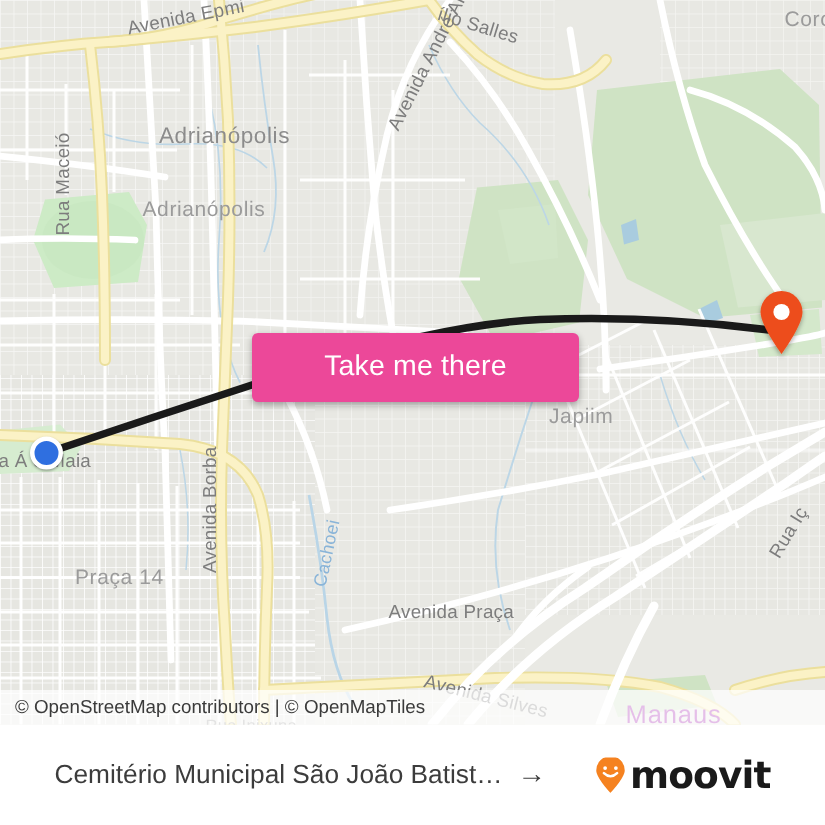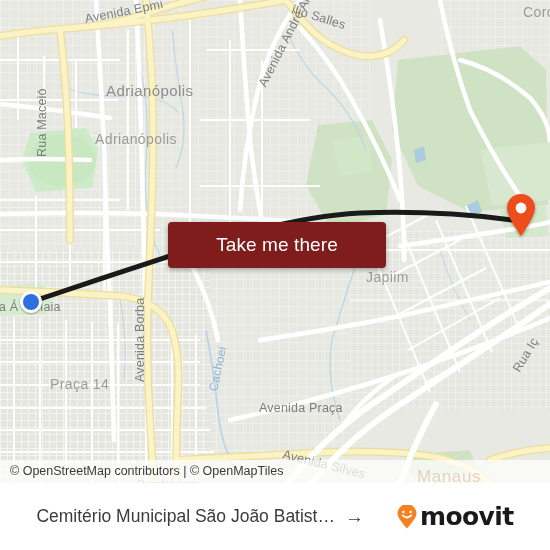--- a/index.html
+++ b/index.html
@@ -27,21 +27,21 @@
   
   .maplabel {
     position: absolute;
     white-space: nowrap;
     font-family: "Liberation Sans", sans-serif;
     pointer-events: none;
     color: #8a8a8a;
   }
   .lbl-place-lg { font-size: 15px; color: #8c8c8c; letter-spacing: .4px; }
   .lbl-place-md { font-size: 14px; color: #9b9b9b; letter-spacing: .4px; }
-  .lbl-place-xl { font-size: 17px; color: #a16207; letter-spacing: .6px; }
+  .lbl-place-xl { font-size: 17px; color: #a21caf; letter-spacing: .6px; }
   .lbl-street   { font-size: 12.5px; color: #7d7d7d; letter-spacing: .2px; }
   .lbl-street-sm{ font-size: 11px; color: #9a9a9a; letter-spacing: .2px;}
   .lbl-water    { font-size: 12px; color: #89b4d8; letter-spacing: .2px;}
 
   
   .origin-dot {
     position: absolute;
     width: 22px; height: 22px;
     border-radius: 50%;
     background: #2f6fe0;
@@ -49,21 +49,21 @@
     box-sizing: border-box;
     box-shadow: 0 1px 2px rgba(0,0,0,.35);
   }
   .dest-pin { position: absolute; }
 
   
   #take-me-there {
     position: absolute;
     left: 168px; top: 222px;
     width: 218px; height: 46px;
-    background: #7f1d1d;
+    background: #ec4899;
     border: none;
     border-radius: 4px;
     color: #ffffff;
     font-size: 19px;
     font-family: "Liberation Sans", sans-serif;
     letter-spacing: .1px;
     cursor: pointer;
     box-shadow: 0 2px 5px rgba(0,0,0,.32);
     display: flex; align-items: center; justify-content: center;
   }

